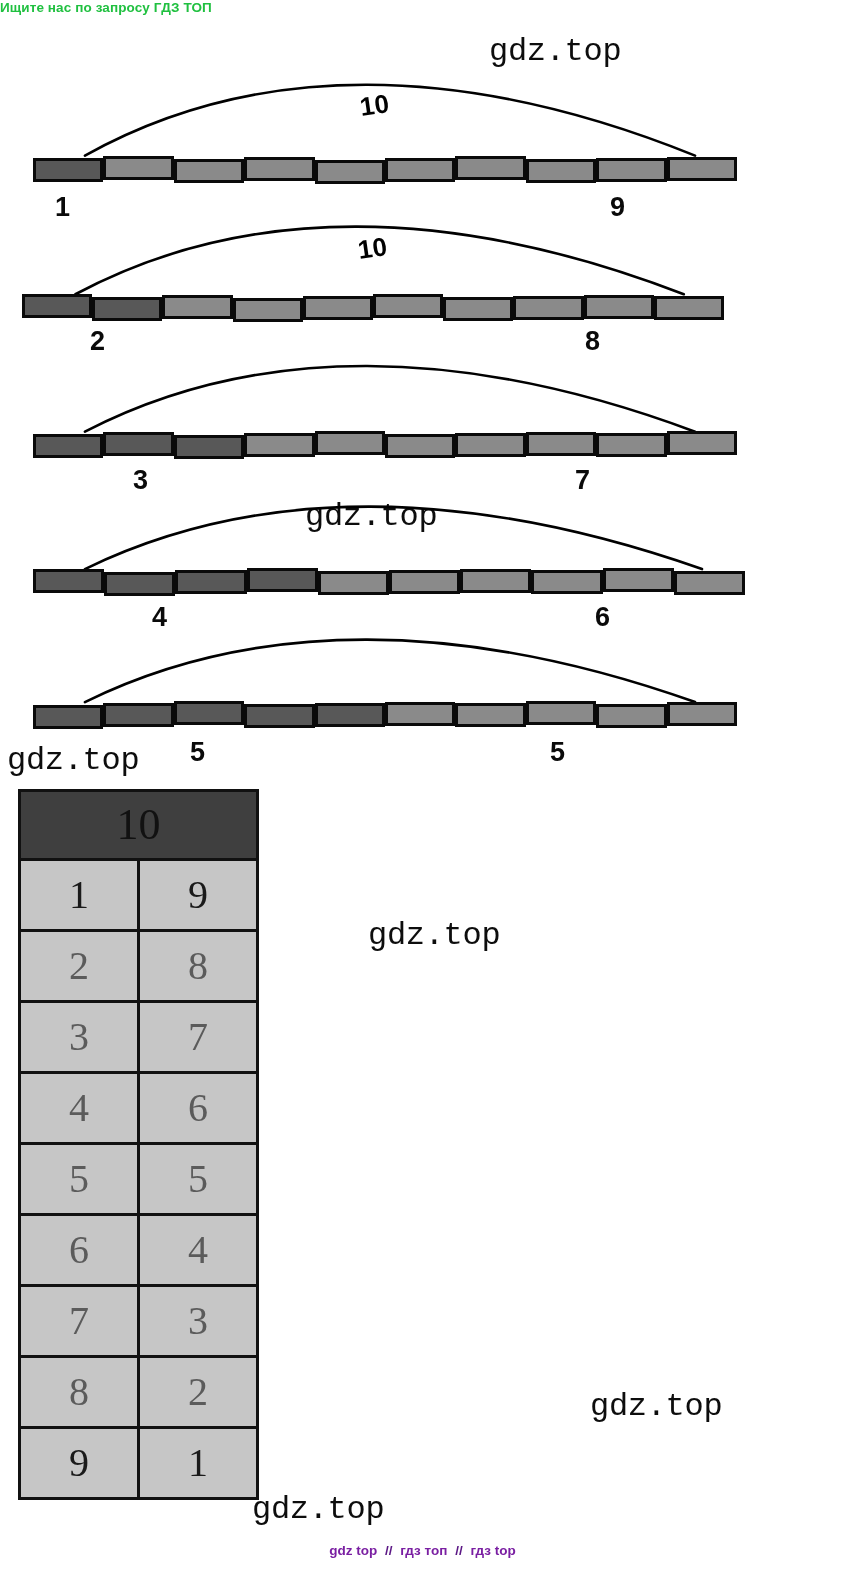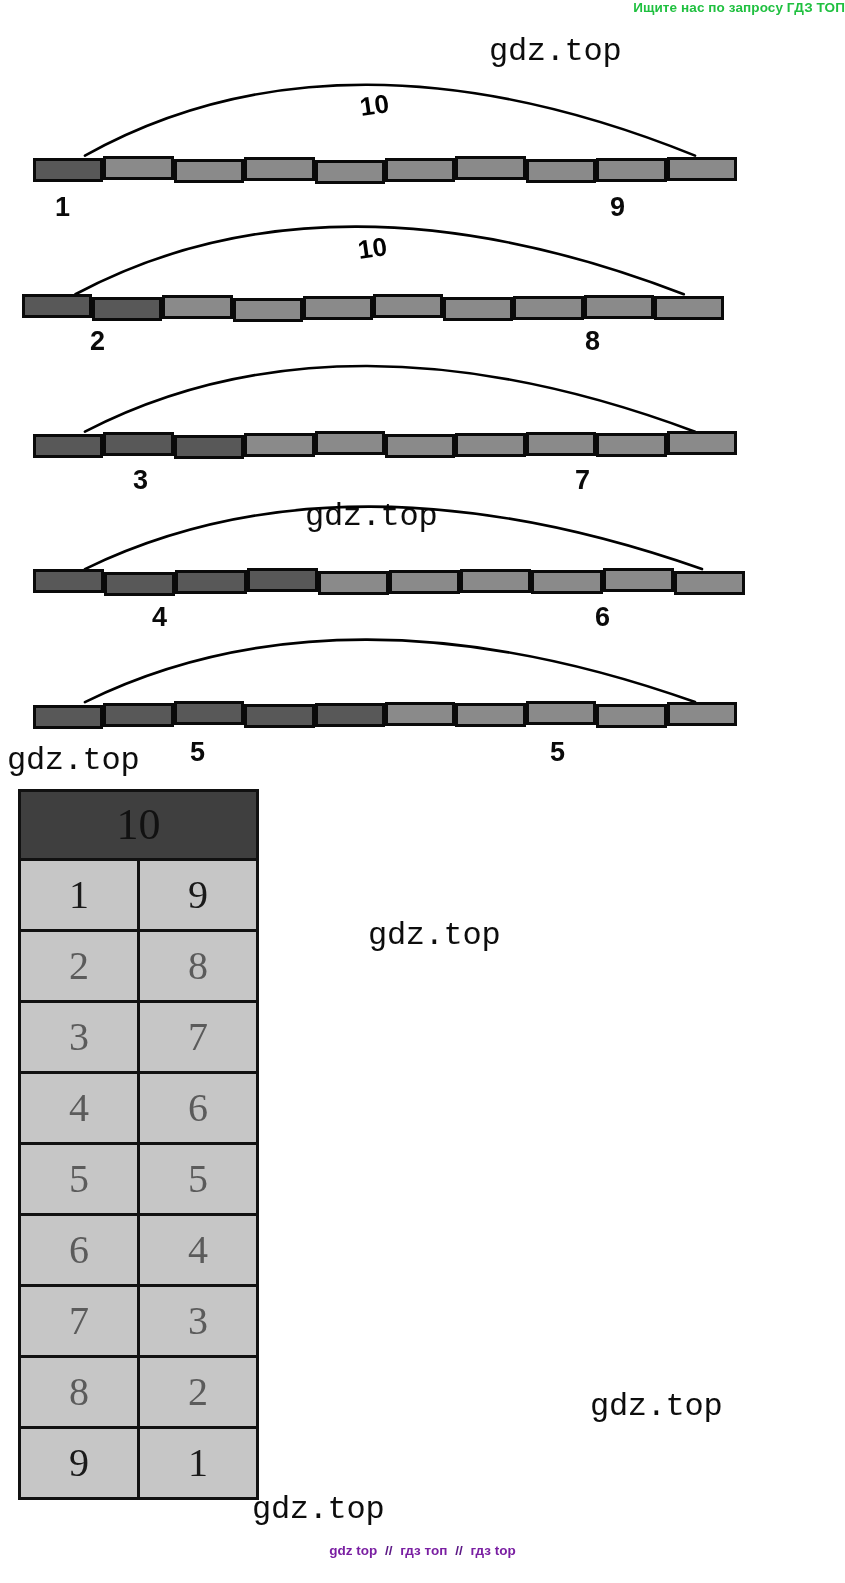--- a/index.html
+++ b/index.html
@@ -14,21 +14,21 @@
     font-family: "Liberation Sans", sans-serif;
     overflow: hidden;
   }
 
   
   .promo-banner {
     position: absolute;
     top: 0px;
     left: 0;
     width: 845px;
-    text-align: right;
+    text-align: left;
     font-family: "Liberation Sans", sans-serif;
     font-size: 13.5px;
     font-weight: 700;
     color: #20c040;
     letter-spacing: 0.1px;
     white-space: nowrap;
   }
 
   
   .wm {

